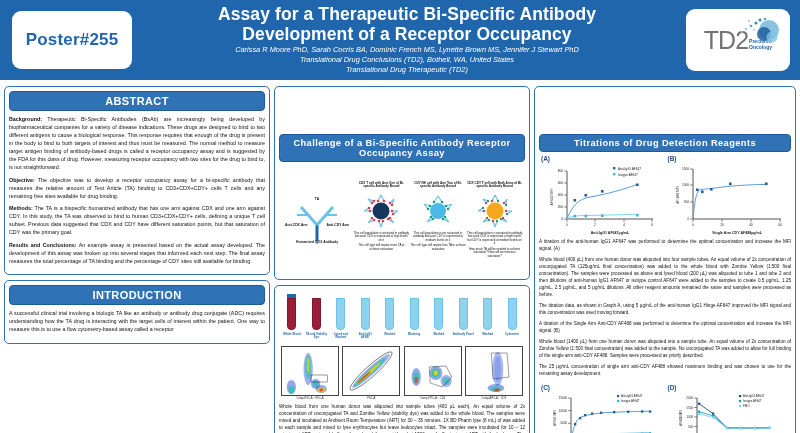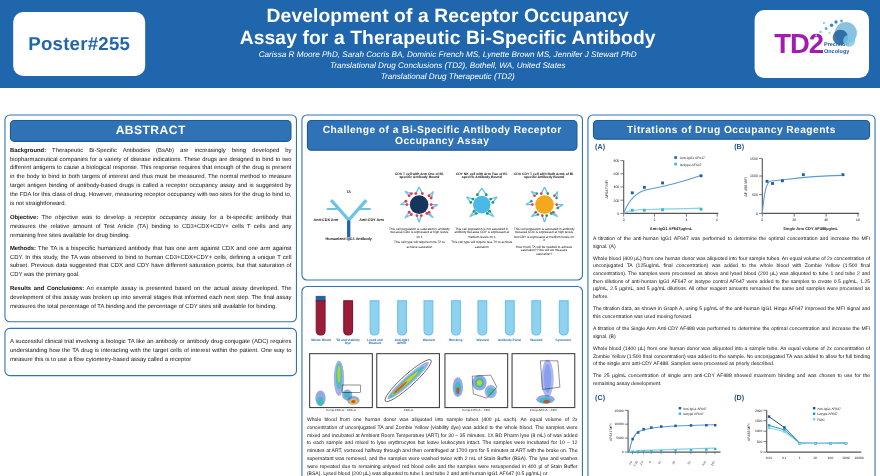--- a/index.html
+++ b/index.html
@@ -26,40 +26,40 @@
   .ptitle{
     color:#ffffff;font-weight:bold;font-size:17.5px;line-height:1.14;
     letter-spacing:.1px;
   }
   .pauthors{color:#ffffff;font-style:italic;font-size:7.4px;line-height:1.33;margin-top:0;}
   .logo-box{
     margin-right:10px;width:104px;height:62px;background:#fff;border-radius:9px;
     display:flex;align-items:center;justify-content:center;position:relative;
   }
   .logo-inner{display:flex;align-items:flex-end;}
-  .logo-td2{font-size:25px;font-weight:bold;color:#a21caf;letter-spacing:-1px;line-height:.9;}
+  .logo-td2{font-size:25px;font-weight:normal;color:#737373;letter-spacing:-1px;line-height:.9;}
   .logo-tag{font-size:5px;color:#1f5fa0;line-height:1.15;margin-left:1px;margin-bottom:1px;font-weight:bold;}
   .logo-dots{position:absolute;right:10px;top:6px;width:46px;height:32px;}
 
   
-  .col{position:absolute;top:104px;}
+  .col{position:absolute;top:86px;}
   .col-left{left:4px;width:266px;}
   .col-mid{left:274px;width:256px;}
   .col-right{left:534px;width:262px;}
 
   .panel{
     border:1px solid #2f72b5;border-radius:5px;background:#fff;
     padding:4px 4px 5px 4px;margin-bottom:5px;
   }
   .sec-head{
     background:#2f72b5;border-radius:4px;color:#fff;text-align:center;
     font-weight:bold;font-size:11px;letter-spacing:.4px;padding:3px 0;
     border:1px solid #1d5a97;
   }
-  .sec-head.mid{font-size:9.3px;}
+  .sec-head.mid{font-size:9.3px;margin-top:43px;}
   .body-text{
     font-size:5.35px;line-height:1.5;text-align:justify;margin-top:4px;
     color:#111;
   }
   .body-text p{margin:0 0 4.5px 0;}
   .body-text b{font-weight:bold;}
   .tiny-text{font-size:4.6px;line-height:1.52;text-align:justify;color:#111;}
   .tiny-text p{margin:0 0 4px 0;}
 
   
@@ -95,22 +95,22 @@
 
 <div class="poster">
 
   <div class="header">
     <div class="poster-badge">
       <div>Poster</div>
       <div>#255</div>
     </div>
 
     <div class="title-wrap">
+      <div class="ptitle">Assay for a Therapeutic Bi-Specific Antibody</div>
       <div class="ptitle">Development of a Receptor Occupancy</div>
-      <div class="ptitle">Assay for a Therapeutic Bi-Specific Antibody</div>
       <div class="pauthors">Carissa R Moore PhD, Sarah Cocris BA, Dominic French MS, Lynette Brown MS, Jennifer J Stewart PhD</div>
       <div class="pauthors">Translational Drug Conclusions (TD2), Bothell, WA, United States</div>
       <div class="pauthors">Translational Drug Therapeutic (TD2)</div>
     </div>
 
     <div class="logo-box">
       <svg class="logo-dots" viewBox="0 0 46 32">
         <circle cx="35" cy="15" r="10" fill="#2b8fc4" opacity=".55"></circle>
         <circle cx="30" cy="19" r="7" fill="#1f5fa0" opacity=".85"></circle>
         <circle cx="38" cy="22" r="5.5" fill="#7fc4e4" opacity=".8"></circle>
@@ -147,20 +147,21 @@
         <p>
           <b>Methods:</b><span> The TA is a bispecific humanized antibody that has one arm against CDX and one arm against CDY. In this study, the TA was observed to bind to human CD3+CDX+CDY+ cells, defining a unique T cell subset. Previous data suggested that CDX and CDY have different saturation points, but that saturation of CDY was the primary goal.</span>
         </p>
         <p>
           <b>Results and Conclusions:</b><span> An example assay is presented based on the actual assay developed. The development of this assay was broken up into several stages that informed each next step. The final assay measures the total percentage of TA binding and the percentage of CDY sites still available for binding.</span>
         </p>
       </div>
     </div>
 
     <div class="panel">
+      <div class="sec-head">INTRODUCTION</div>
       <div class="body-text">
         <p>A successful clinical trial involving a biologic TA like an antibody or antibody drug conjugate (ADC) requires understanding how the TA drug is interacting with the target cells of interest within the patient.  One way to measure this is to use a flow cytometry-based assay called a receptor</p>
       </div>
     </div>
   </div>
 
   <div class="col col-mid">
 
     <div class="panel">
       <div class="sec-head mid">Challenge of a Bi-Specific Antibody Receptor Occupancy Assay</div>
@@ -392,21 +393,21 @@
       </div>
 
       <div class="tiny-text" style="margin-top:4px;">
         <p>Whole blood from one human donor was aliquoted into sample tubes (400 µL each).  An equal volume of 2x concentration of unconjugated TA and Zombie Yellow (viability dye) was added to the whole blood. The samples were mixed and incubated at Ambient Room Temperature (ART) for 30 – 35 minutes. 1X BD Pharm lyse (8 mL) of was added to each sample and mixed to lyse erythrocytes but leave leukocytes intact. The samples were incubated for 10 – 12 minutes at ART, vortexed halfway through and then centrifuged at 1700 rpm for 5 minutes at ART with the brake on. The supernatant was removed, and the samples were washed twice with 2 mL of Stain Buffer (BSA).  The lyse and washes were repeated due to remaining unlysed red blood cells and the samples were resuspended in 400 µl of Stain Buffer (BSA). Lysed blood (200 µL) was aliquoted to tube 1 and tube 2 and anti-human IgG1 AF647 (0.5 µg/mL) or</p>
       </div>
     </div>
   </div>
 
   <div class="col col-right">
     <div class="panel">
-      <div class="sec-head mid">Titrations of Drug Occupancy Reagents</div>
+      <div class="sec-head mid">Titrations of Drug Detection Reagents</div>
 
       <div class="chart-row">
         <div class="chart-cell">
           <div class="panel-letter">(A)</div>
           <svg class="chart-svg" width="122" height="74" viewBox="0 0 122 74">
             <line x1="26" y1="8" x2="26" y2="56" stroke="#555" stroke-width="1"></line>
             <line x1="26" y1="56" x2="112" y2="56" stroke="#555" stroke-width="1"></line>
             <g stroke="#555" stroke-width=".7">
               <line x1="23" y1="56" x2="26" y2="56"></line>
                 <line x1="23" y1="44" x2="26" y2="44"></line>

